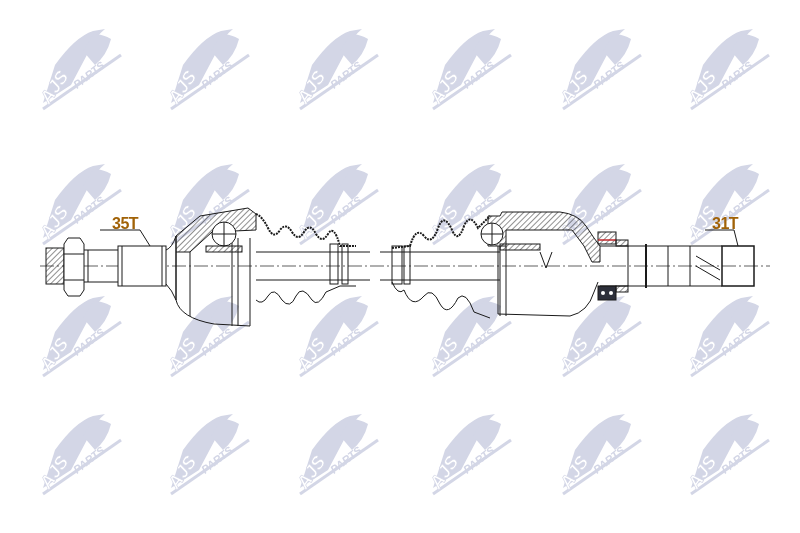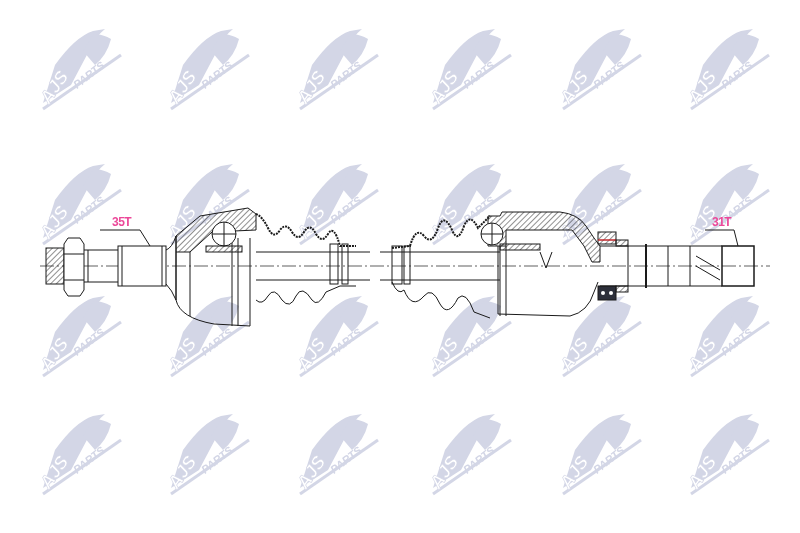--- a/index.html
+++ b/index.html
@@ -1,20 +1,20 @@
 <!DOCTYPE html>
 <html><head>
 <meta charset="utf-8">
 <style>
   html,body{margin:0;padding:0;background:#fff;}
   body{width:800px;height:533px;position:relative;overflow:hidden;font-family:"Liberation Sans",sans-serif;}
   .wm-layer{position:absolute;left:0;top:0;width:800px;height:533px;}
   .wm{position:absolute;width:90px;height:90px;}
   .diagram{position:absolute;left:0;top:0;width:800px;height:533px;}
-  .lbl{position:absolute;font-size:12px;font-weight:bold;color:#ec4899;letter-spacing:-0.5px;}
+  .lbl{position:absolute;font-size:16px;font-weight:bold;color:#a16207;letter-spacing:-0.5px;}
 </style>
 </head>
 <body>
 
 <div class="wm-layer" id="wmLayer">
     <div class="wm" style="left: 35px; top: 25px;"><svg width="90" height="90" viewBox="0 0 90 90">
         <path d="M8,78 L20,40 Q40,12 58,6 L70,4 Q62,10 54,26 L36,60 Z" fill="#d3d6e6"></path>
         <path d="M48,26 L60,40 Q72,30 76,14 Q66,8 58,10 Z" fill="#d3d6e6"></path>
         <line x1="8" y1="84" x2="86" y2="30" stroke="#d3d6e6" stroke-width="3"></line>
         <text x="0" y="0" transform="translate(14,80) rotate(-55)" font-family="Liberation Sans, sans-serif" font-weight="bold" font-style="italic" font-size="18" fill="#fff" stroke="#d3d6e6" stroke-width="0.6">AJS</text>

